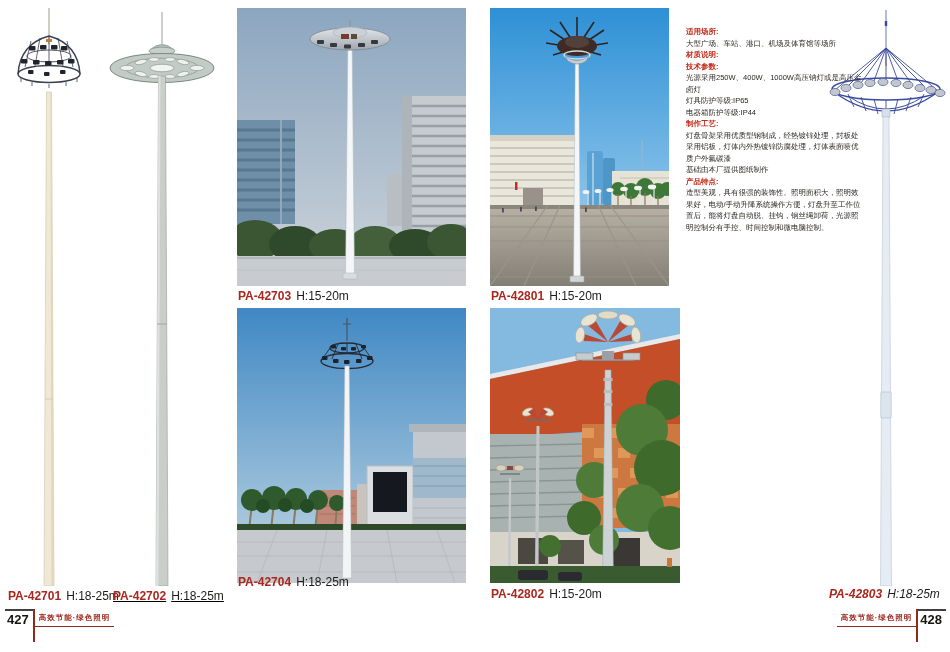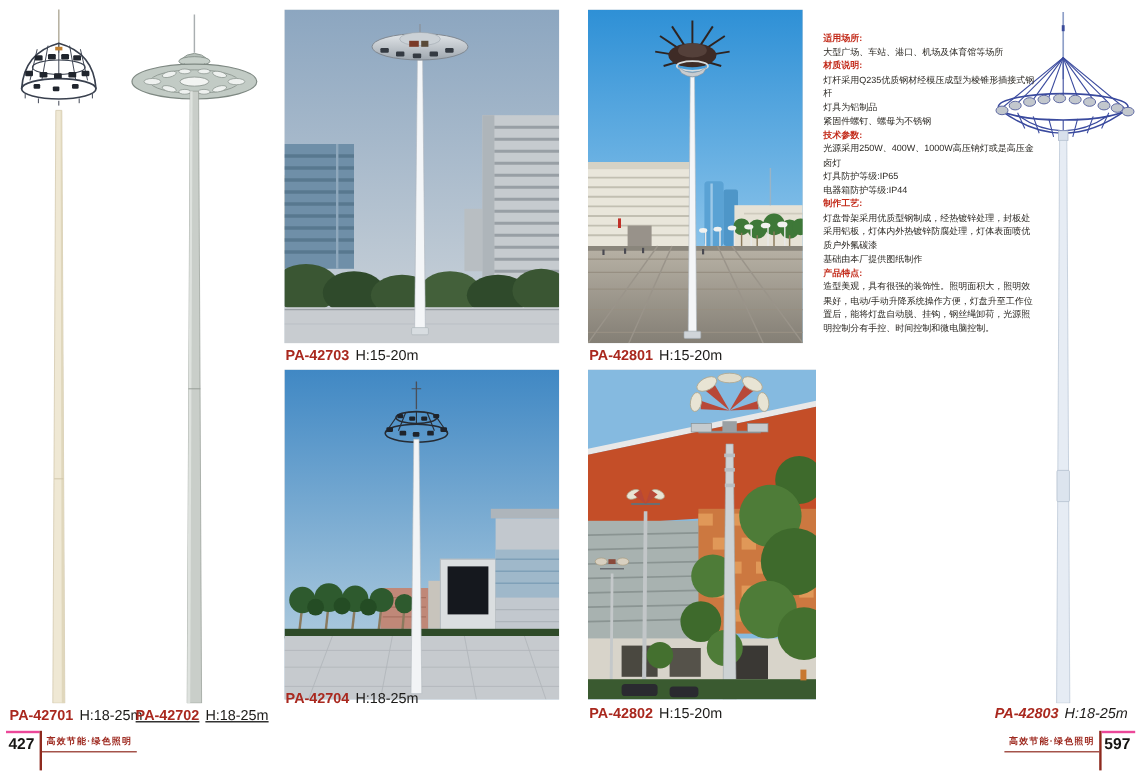--- a/index.html
+++ b/index.html
@@ -8,21 +8,21 @@
   .photo{position:absolute;overflow:hidden;background:#cfd6dc;}
   .drawing{position:absolute;}
   .label{position:absolute;font-size:12px;line-height:14px;white-space:nowrap;}
   .label .model{color:#A9281E;font-weight:bold;}
   .label .hgt{color:#1c1b19;margin-left:5px;}
   .info{position:absolute;left:686px;top:26px;width:180px;}
   .info .sec-title{color:#C32B1A;font-weight:bold;font-size:7.5px;line-height:11.5px;}
   .info .sec-body{color:#2b2823;font-size:7.5px;line-height:11.5px;white-space:pre-line;}
   .footer-l{position:absolute;left:5px;top:609px;display:flex;align-items:flex-start;}
   .footer-r{position:absolute;right:4px;top:609px;display:flex;align-items:flex-start;}
-  .pn{font-size:13px;font-weight:bold;color:#151412;padding:1px 4px 0 2px;border-top:2px solid #ec4899;}
+  .pn{font-size:13px;font-weight:bold;color:#151412;padding:1px 4px 0 2px;border-top:2px solid #404040;}
   .fsep{width:2px;height:33px;background:#8E2A1E;}
   .slogan{font-size:7.5px;font-weight:bold;color:#9E2A20;letter-spacing:1px;
           border-bottom:1.5px solid #8E2A1E;padding:4px 4px 3px 4px;}
 </style>
 </head>
 <body>
 
 <div id="page">
 
   <div class="drawing" style="left:2px;top:4px;width:100px;height:582px;">
@@ -510,23 +510,20 @@
       <rect x="54" y="105" width="8" height="8" fill="#D8E0EC" stroke="#A8B4C8" stroke-width="0.6"></rect>
       <polygon points="55,113 61,113 63.5,582 52.5,582" fill="#E6ECF4" stroke="#B8C4D4" stroke-width="0.6"></polygon>
       <rect x="52.8" y="388" width="10.4" height="26" rx="1" fill="#DCE4EE" stroke="#B0BCCC" stroke-width="0.6"></rect>
     </svg>
   </div>
 
   <div class="info">
     <div class="sec-title">适用场所:</div>
     <div class="sec-body">大型广场、车站、港口、机场及体育馆等场所</div>
     <div class="sec-title">材质说明:</div>
-    <div class="sec-body">灯杆采用Q235优质钢材经模压成型为棱锥形插接式钢杆
-灯具为铝制品
-紧固件螺钉、螺母为不锈钢</div>
     <div class="sec-title">技术参数:</div>
     <div class="sec-body">光源采用250W、400W、1000W高压钠灯或是高压金
 卤灯
 灯具防护等级:IP65
 电器箱防护等级:IP44</div>
     <div class="sec-title">制作工艺:</div>
     <div class="sec-body">灯盘骨架采用优质型钢制成，经热镀锌处理，封板处
 采用铝板，灯体内外热镀锌防腐处理，灯体表面喷优
 质户外氟碳漆
 基础由本厂提供图纸制作</div>
@@ -560,16 +557,16 @@
   </div>
 
   <div class="footer-l">
     <div class="pn">427</div>
     <div class="fsep"></div>
     <div class="slogan">高效节能·绿色照明</div>
   </div>
   <div class="footer-r">
     <div class="slogan">高效节能·绿色照明</div>
     <div class="fsep"></div>
-    <div class="pn">597</div>
+    <div class="pn">428</div>
   </div>
 
 </div>
 
 </body></html>

